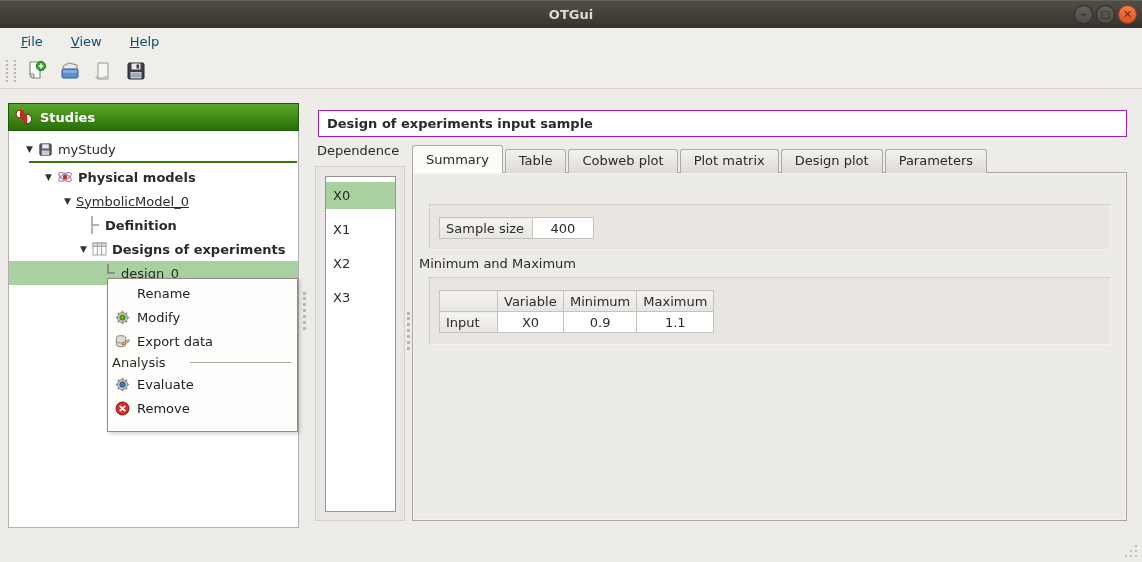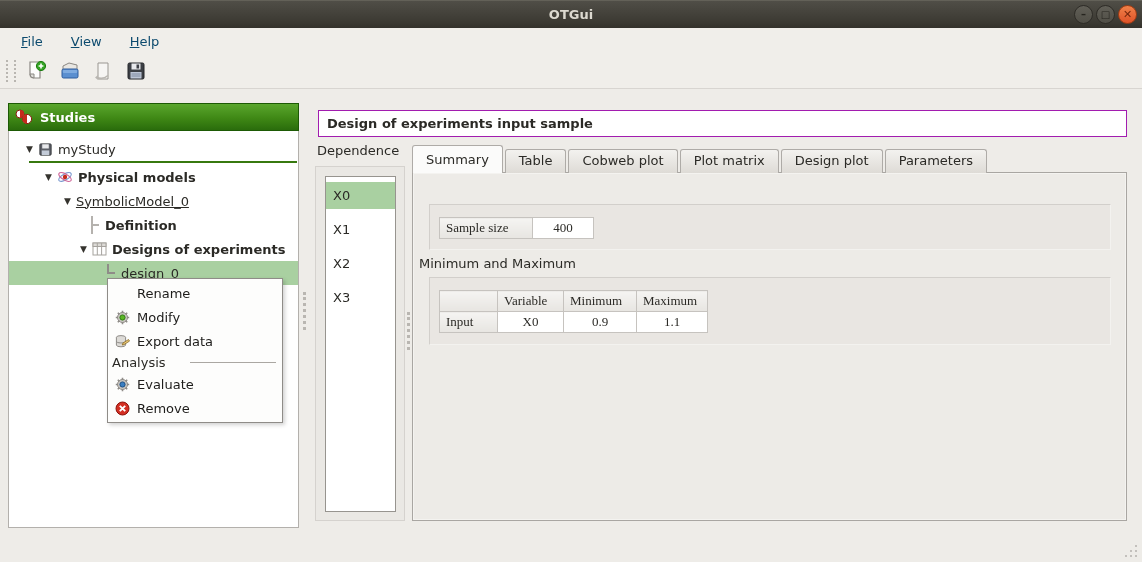--- a/index.html
+++ b/index.html
@@ -36,22 +36,22 @@
   .trow{height:24px;display:flex;align-items:center;gap:5px;position:relative;}
   .trow .tlabel{white-space:nowrap;}
   .trow.bold .tlabel{font-weight:bold;}
   .trow.link .tlabel{text-decoration:underline;}
   .trow.selrow{background:#a9d0a1;}
   .arrow{font-size:9px;color:#35332e;line-height:1;}
   .study-underline{height:0;border-top:2px solid #37790f;margin:0 1px 0 20px;}
   .tline{display:inline-block;}
 
   
-  .ctxmenu{position:absolute;left:107px;top:278px;width:176px;box-sizing:border-box;background:#fdfdfc;
-    border:1px solid #8f8c88;box-shadow:2px 2px 4px rgba(0,0,0,0.18);z-index:50;padding:2px 0 2px 0;}
+  .ctxmenu{position:absolute;left:107px;top:278px;width:191px;box-sizing:border-box;background:#fdfdfc;
+    border:1px solid #8f8c88;box-shadow:2px 2px 4px rgba(0,0,0,0.18);z-index:50;padding:2px 0 11px 0;}
   .mitem{height:24px;display:flex;align-items:center;padding:0 8px 0 6px;gap:7px;color:#1d1c1a;}
   .mitem .micon{width:16px;height:16px;display:flex;align-items:center;justify-content:center;flex:none;}
   .msection{height:19px;display:flex;align-items:center;padding:0 6px 0 4px;gap:24px;color:#2b2a26;}
   .msection .mline{flex:1;border-top:1px solid #aaa7a2;}
 
   
   .doc-title{position:absolute;left:318px;top:110px;width:809px;height:27px;box-sizing:border-box;
     background:#ffffff;border:1px solid #a21caf;font-weight:bold;line-height:25px;padding-left:8px;}
   .vars-label{position:absolute;left:317px;top:143px;}
   .vars-box{position:absolute;left:315px;top:166px;width:90px;height:355px;box-sizing:border-box;background:#eae8e4;border:1px solid #d5d2ce;}
@@ -64,21 +64,21 @@
     background:linear-gradient(#f3f2ef,#dedbd6);border:1px solid #aeaba7;border-bottom:none;border-radius:3px 3px 0 0;color:#2b2a26;}
   .tab.active{height:28px;line-height:27px;background:#fbfbfa;font-weight:normal;}
   .tabpanel{position:absolute;left:412px;top:172px;width:715px;height:349px;box-sizing:border-box;background:#edebe7;
     border:1px solid #a9a6a2;box-shadow:inset 0 0 0 1px #f4f3f0;}
   .inbox{position:absolute;left:16px;width:682px;box-sizing:border-box;background:#e9e6e2;
     border:1px solid;border-color:#d2cfcb #f3f2ef #f3f2ef #d2cfcb;}
   .inbox.b1{top:31px;height:46px;}
   .inbox.b2{top:104px;height:68px;}
   .minmax-label{position:absolute;left:6px;top:83px;}
 
-  table.qtable{border-collapse:collapse;font-family:Liberation Serif, serif;}
+  table.qtable{border-collapse:collapse;}
   table.qtable td,table.qtable th{border:1px solid #c6c3bf;height:20px;padding:0 6px;font-weight:normal;text-align:left;font-size:13px;}
   table.qtable th{background:linear-gradient(#f5f4f2,#e7e5e1);}
   table.qtable td{background:#ffffff;text-align:center;}
   .ssize{position:absolute;left:9px;top:12px;}
   .mmtab{position:absolute;left:9px;top:12px;}
 
   .vgrip{position:absolute;width:0;height:38px;border-left:3px dotted #b9b6b1;}
   .sizegrip{position:absolute;right:3px;bottom:3px;}
 </style>
 </head>

